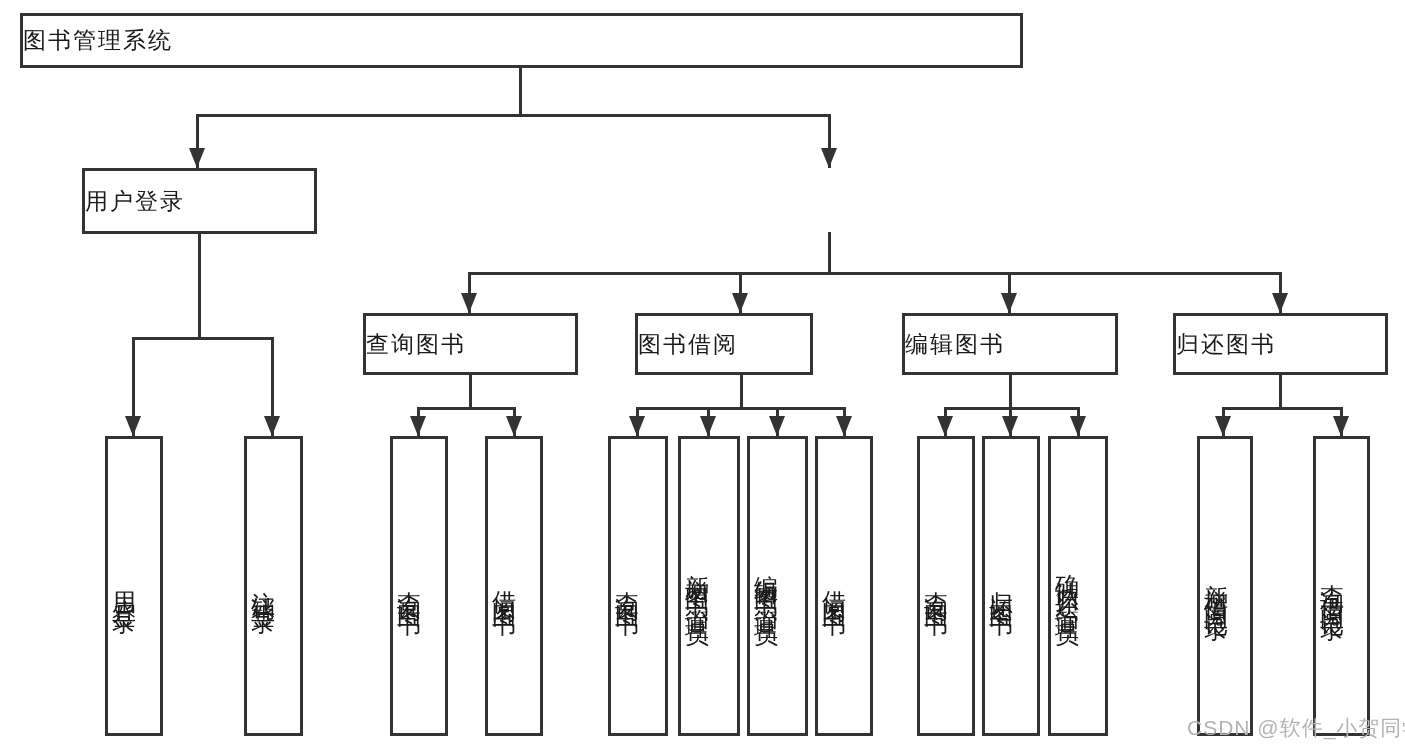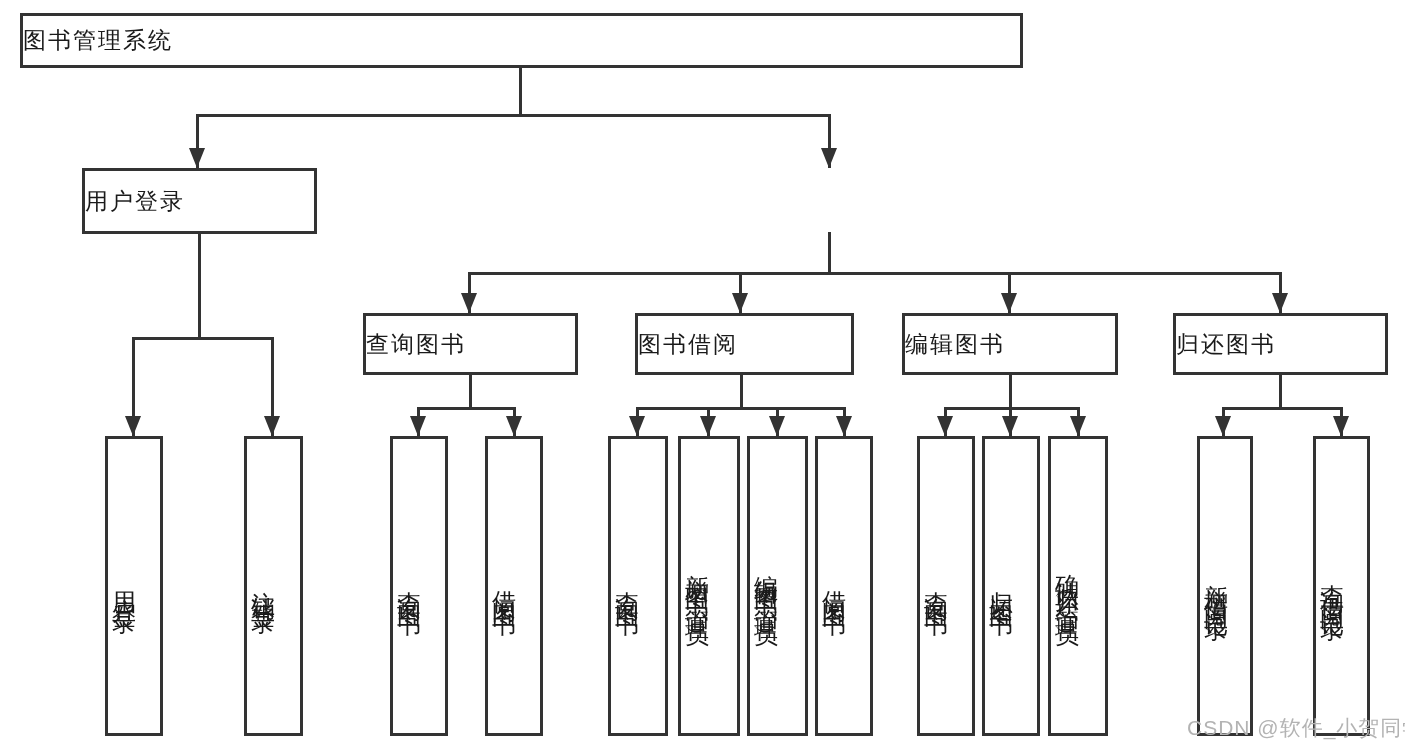--- a/index.html
+++ b/index.html
@@ -64,21 +64,21 @@
     <span class="lbl">图书管理系统</span>
   </div>
 
   <div class="box" style="left:82px;top:168px;width:235px;height:66px">
     <span class="lbl">用户登录</span>
   </div>
 
   <div class="box" style="left:363px;top:313px;width:215px;height:62px">
     <span class="lbl">查询图书</span>
   </div>
-  <div class="box" style="left:635px;top:313px;width:219px;height:62px">
+  <div class="box" style="left:635px;top:313px;width:178px;height:62px">
     <span class="lbl">图书借阅</span>
   </div>
   <div class="box" style="left:902px;top:313px;width:216px;height:62px">
     <span class="lbl">编辑图书</span>
   </div>
   <div class="box" style="left:1173px;top:313px;width:215px;height:62px">
     <span class="lbl">归还图书</span>
   </div>
 
   <div class="box v" style="left:105px;top:436px;width:58px;height:300px">

